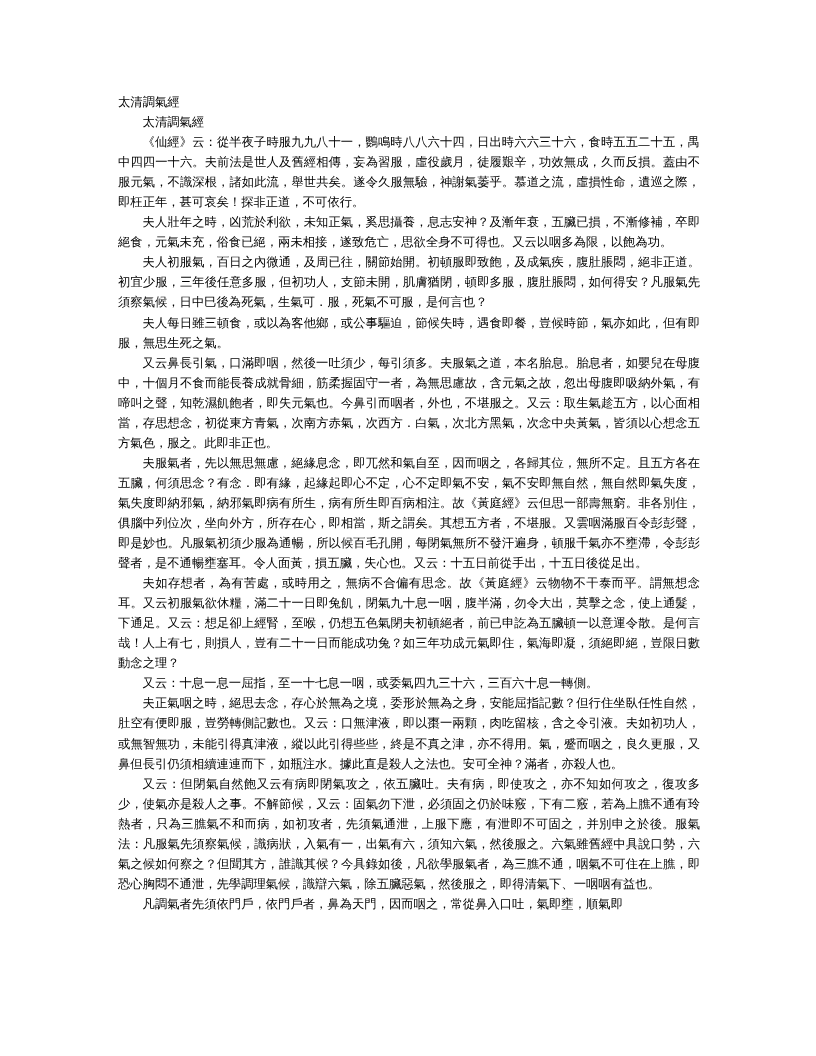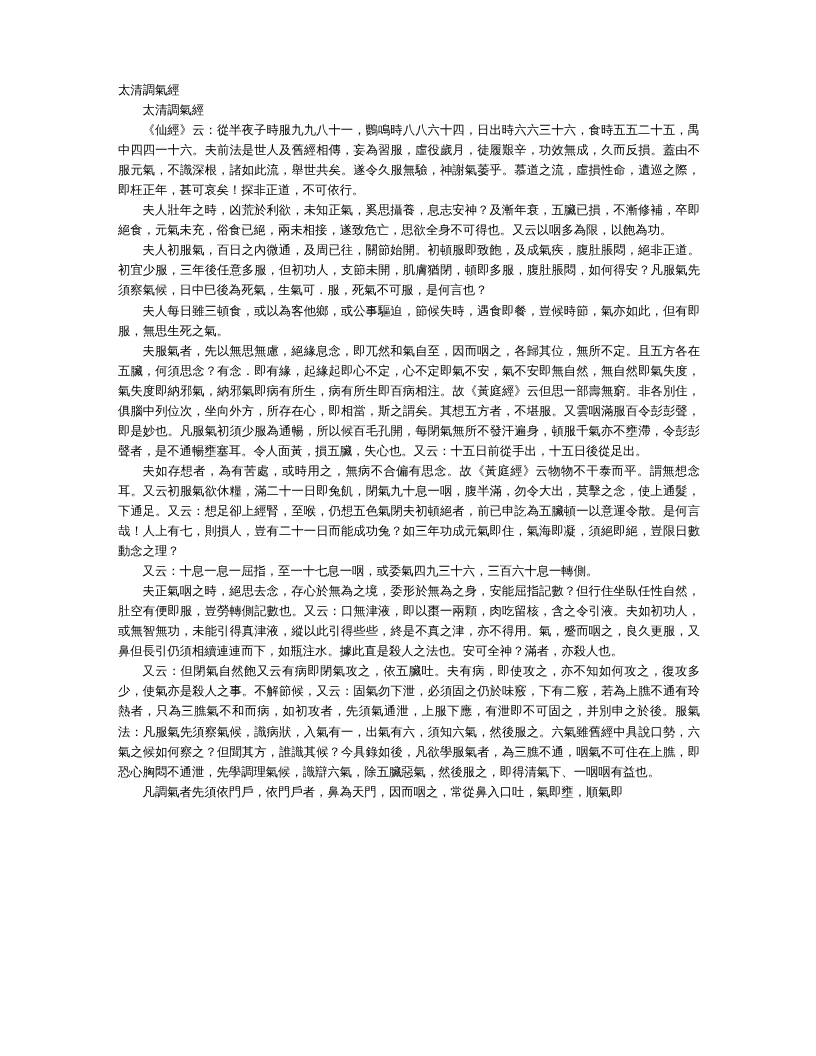--- a/index.html
+++ b/index.html
@@ -15,21 +15,21 @@
     position: relative;
     width: 816px;
     height: 1056px;
     background: #ffffff;
     box-sizing: border-box;
     overflow: hidden;
   }
   .content {
     position: absolute;
     left: 118px;
-    top: 80px;
+    top: 92px;
     width: 582px;
   }
   .para {
     font-size: 12.3px;
     line-height: 20.05px;
     text-align: justify;
     text-justify: inter-character;
     text-align-last: left;
     margin: 0;
     letter-spacing: 0.02px;
@@ -57,20 +57,21 @@
 
     <p class="para indent">《仙經》云：從半夜子時服九九八十一，鸚鳴時八八六十四，日出時六六三十六，食時五五二十五，禺中四四一十六。夫前法是世人及舊經相傳，妄為習服，虛役歲月，徒履艱辛，功效無成，久而反損。蓋由不服元氣，不識深根，諸如此流，舉世共矣。遂令久服無驗，神謝氣萎乎。慕道之流，虛損性命，遺巡之際，即枉正年，甚可哀矣！探非正道，不可依行。</p>
 
 
     <p class="para indent">夫人壯年之時，凶荒於利欲，未知正氣，奚思攝養，息志安神？及漸年衰，五臟已損，不漸修補，卒即絕食，元氣未充，俗食已絕，兩未相接，遂致危亡，思欲全身不可得也。又云以咽多為限，以飽為功。</p>
 
     <p class="para indent">夫人初服氣，百日之內微通，及周已往，關節始開。初頓服即致飽，及成氣疾，腹肚脹悶，絕非正道。初宜少服，三年後任意多服，但初功人，支節未開，肌膚猶閉，頓即多服，腹肚脹悶，如何得安？凡服氣先須察氣候，日中巳後為死氣，生氣可．服，死氣不可服，是何言也？</p>
 
     <p class="para indent">夫人每日雖三頓食，或以為客他鄉，或公事驅迫，節候失時，遇食即餐，豈候時節，氣亦如此，但有即服，無思生死之氣。</p>
 
+    <p class="para indent">又云鼻長引氣，口滿即咽，然後一吐須少，每引須多。夫服氣之道，本名胎息。胎息者，如嬰兒在母腹中，十個月不食而能長養成就骨細，筋柔握固守一者，為無思慮故，含元氣之故，忽出母腹即吸納外氣，有啼叫之聲，知乾濕飢飽者，即失元氣也。今鼻引而咽者，外也，不堪服之。又云：取生氣趁五方，以心面相當，存思想念，初從東方青氣，次南方赤氣，次西方．白氣，次北方黑氣，次念中央黃氣，皆須以心想念五方氣色，服之。此即非正也。</p>
 
     <p class="para indent">夫服氣者，先以無思無慮，絕緣息念，即兀然和氣自至，因而咽之，各歸其位，無所不定。且五方各在五臟，何須思念？有念．即有緣，起緣起即心不定，心不定即氣不安，氣不安即無自然，無自然即氣失度，氣失度即納邪氣，納邪氣即病有所生，病有所生即百病相注。故《黃庭經》云但思一部壽無窮。非各別住，俱腦中列位次，坐向外方，所存在心，即相當，斯之謂矣。其想五方者，不堪服。又雲咽滿服百令彭彭聲，即是妙也。凡服氣初須少服為通暢，所以候百毛孔開，每閉氣無所不發汗遍身，頓服千氣亦不壅滯，令彭彭聲者，是不通暢壅塞耳。令人面黃，損五臟，失心也。又云：十五日前從手出，十五日後從足出。</p>
 
     <p class="para indent">夫如存想者，為有苦處，或時用之，無病不合偏有思念。故《黃庭經》云物物不干泰而平。謂無想念耳。又云初服氣欲休糧，滿二十一日即兔飢，閉氣九十息一咽，腹半滿，勿令大出，莫擊之念，使上通髮，下通足。又云：想足卻上經腎，至喉，仍想五色氣閉夫初頓絕者，前已申訖為五臟頓一以意運令散。是何言哉！人上有七，則損人，豈有二十一日而能成功兔？如三年功成元氣即住，氣海即凝，須絕即絕，豈限日數動念之理？</p>
 
     <p class="para indent">又云：十息一息一屈指，至一十七息一咽，或委氣四九三十六，三百六十息一轉側。</p>
 
     <p class="para indent">夫正氣咽之時，絕思去念，存心於無為之境，委形於無為之身，安能屈指記數？但行住坐臥任性自然，肚空有便即服，豈勞轉側記數也。又云：口無津液，即以棗一兩顆，肉吃留核，含之令引液。夫如初功人，或無智無功，未能引得真津液，縱以此引得些些，終是不真之津，亦不得用。氣，蹙而咽之，良久更服，又鼻但長引仍須相續連連而下，如瓶注水。據此直是殺人之法也。安可全神？滿者，亦殺人也。</p>
 
     <p class="para indent">又云：但閉氣自然飽又云有病即閉氣攻之，依五臟吐。夫有病，即使攻之，亦不知如何攻之，復攻多少，使氣亦是殺人之事。不解節候，又云：固氣勿下泄，必須固之仍於味竅，下有二竅，若為上膲不通有玲熱者，只為三膲氣不和而病，如初攻者，先須氣通泄，上服下應，有泄即不可固之，并別申之於後。服氣法：凡服氣先須察氣候，識病狀，入氣有一，出氣有六，須知六氣，然後服之。六氣雖舊經中具說口勢，六氣之候如何察之？但聞其方，誰識其候？今具錄如後，凡欲學服氣者，為三膲不通，咽氣不可住在上膲，即恐心胸悶不通泄，先學調理氣候，識辯六氣，除五臟惡氣，然後服之，即得清氣下、一咽咽有益也。</p>

